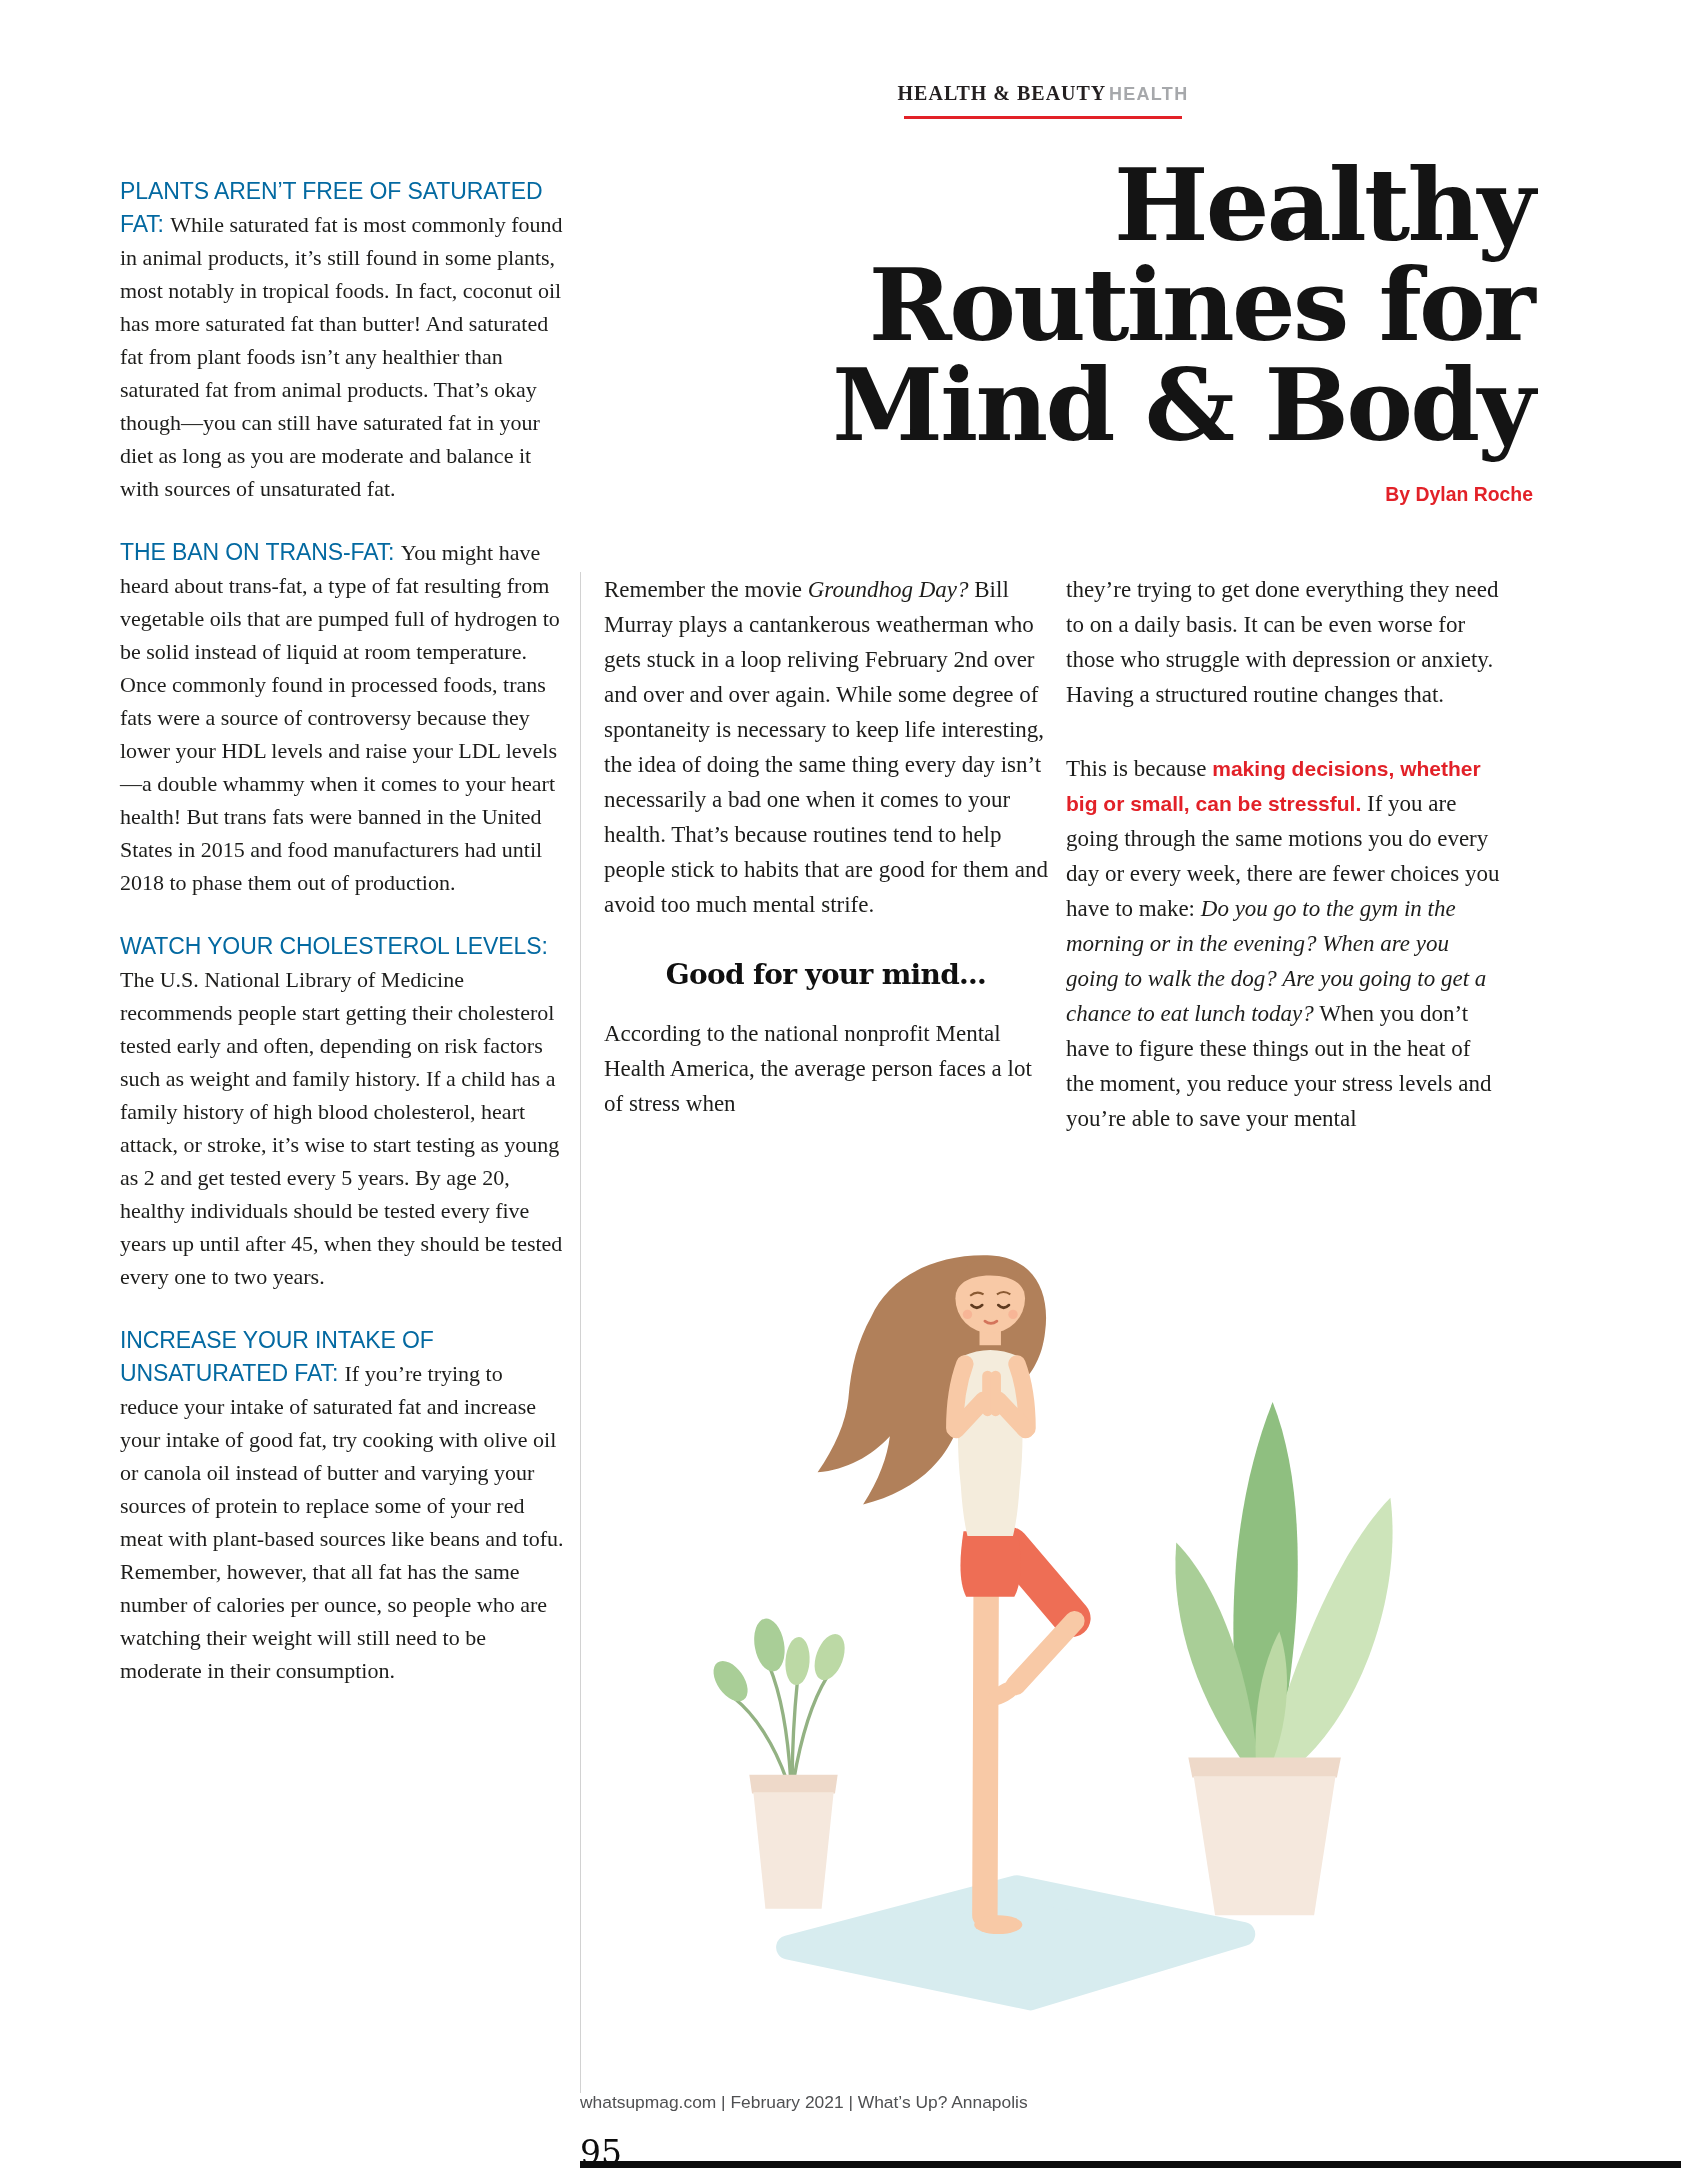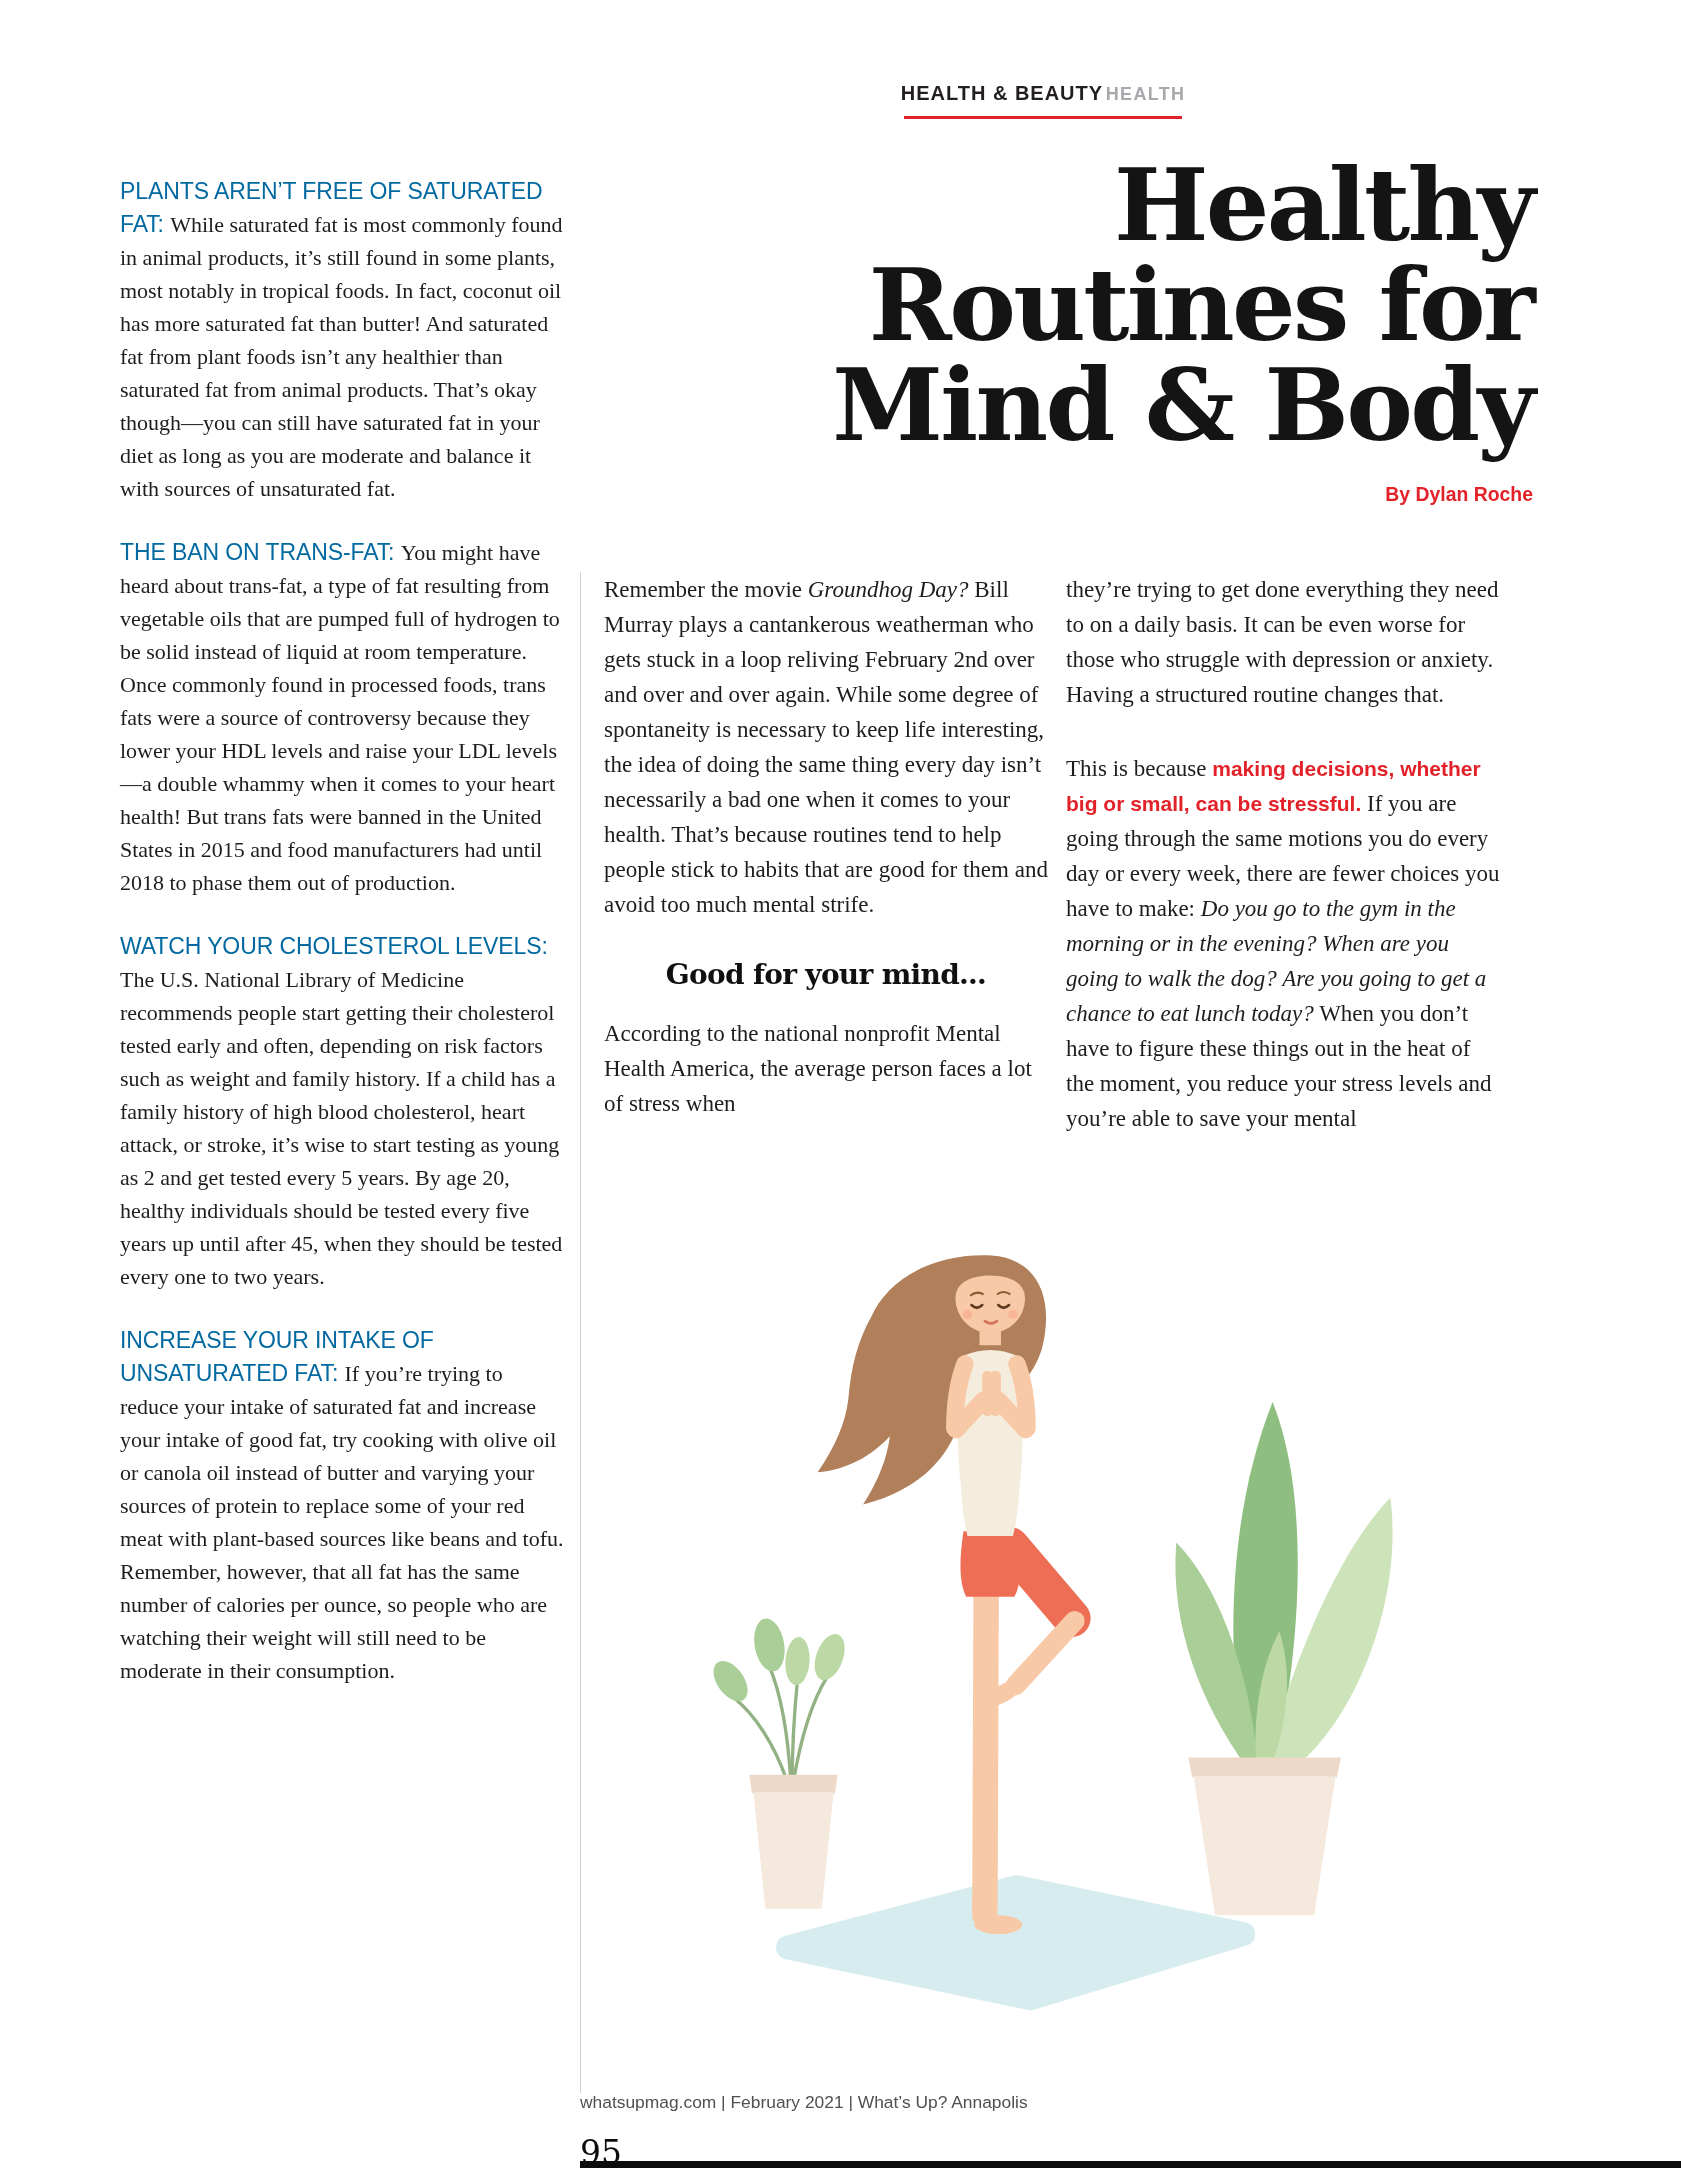--- a/index.html
+++ b/index.html
@@ -12,21 +12,21 @@
   html,body{background:#ffffff;}
   body{
     width:1681px;height:2183px;position:relative;overflow:hidden;
     font-family:"Liberation Serif","DejaVu Serif",serif;color:var(--ink);
   }
   .abs{position:absolute;}
 
   
   .masthead{top:82px;left:553px;width:980px;text-align:center;}
   .brand{
-    font-family:Liberation Sans, sans-serif;font-weight:bold;font-size:20px;
+    font-family:Liberation Serif, serif;font-weight:bold;font-size:20px;
     letter-spacing:1px;color:#231f20;
   }
   .sectionlabel{
     font-family:"Liberation Sans","DejaVu Sans",sans-serif;font-weight:bold;
     font-size:18px;letter-spacing:1.3px;color:var(--gray);margin-top:22px;
   }
   .rule-red{width:278px;height:3.3px;background:var(--red);margin:10.7px auto 0;}
 
   
   .title{

